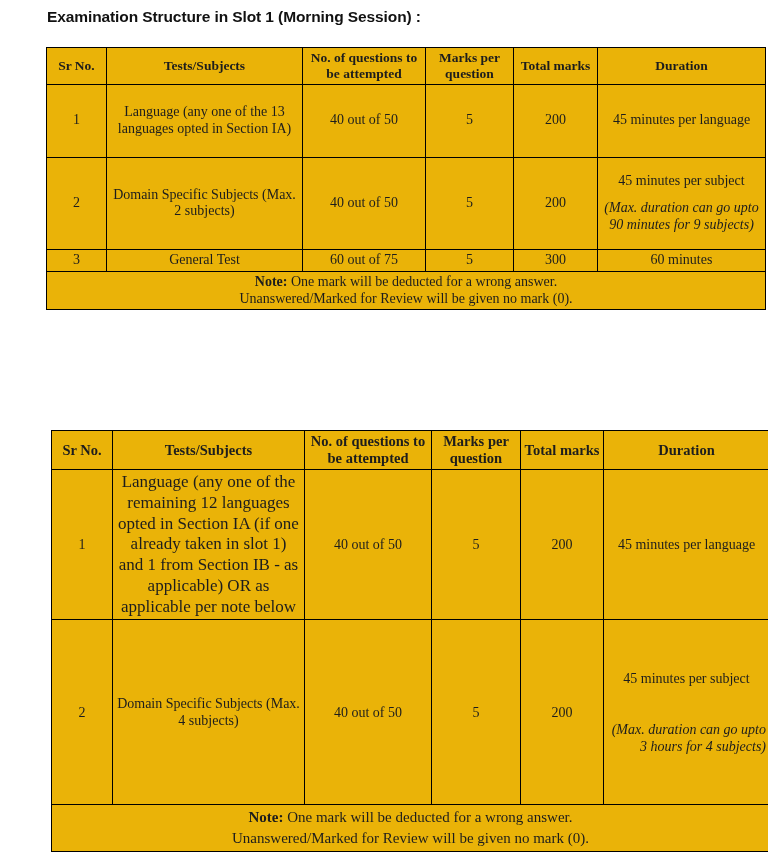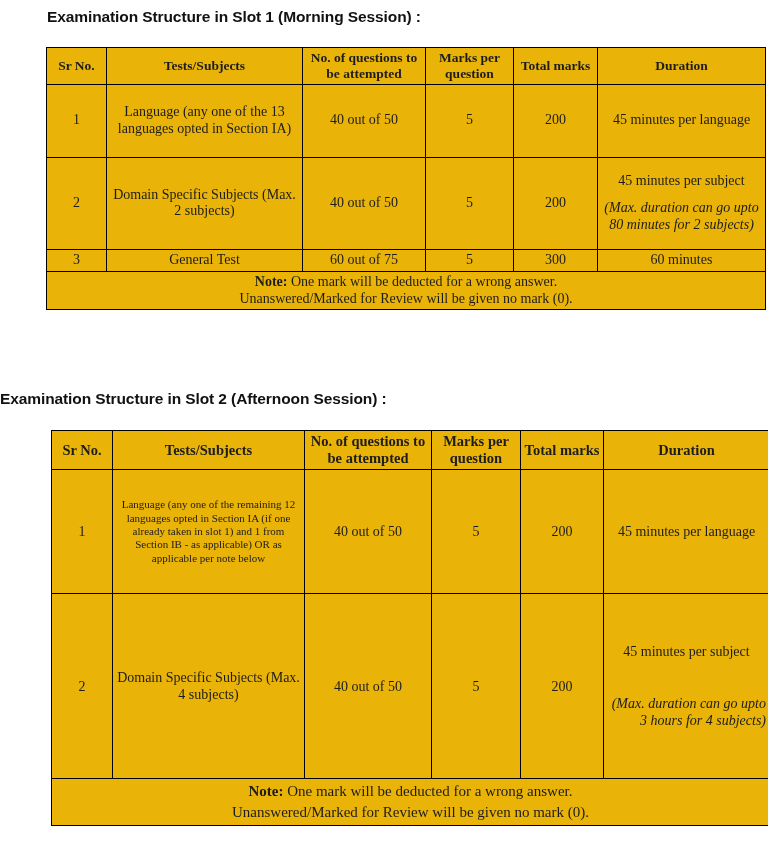--- a/index.html
+++ b/index.html
@@ -91,21 +91,21 @@
   #table-slot2 .cell-qty     { width: 120px; }
   #table-slot2 .cell-marks   { width: 82px; }
   #table-slot2 .cell-total   { width: 76px; }
   #table-slot2 .cell-duration{ width: 159px; }
 
   .subject-cell {
     padding-left: 6px;
     padding-right: 6px;
   }
   #table-slot2 .subject-long {
-    font-size: 11px;
+    font-size: 17px;
     line-height: 1.22;
     padding-left: 5px;
     padding-right: 5px;
   }
 
   .dur-italic {
     display: block;
     font-style: italic;
     line-height: 1.22;
   }
@@ -156,21 +156,21 @@
       </tr>
 
       <tr class="row-2">
         <td class="cell-sr">2</td>
         <td class="cell-subject subject-cell">Domain Specific Subjects (Max. 2 subjects)</td>
         <td class="cell-qty">40 out of 50</td>
         <td class="cell-marks">5</td>
         <td class="cell-total">200</td>
         <td class="cell-duration">
           <span class="dur-main">45 minutes per subject</span>
-          <span class="dur-italic">(Max. duration can go upto 80 minutes for 2 subjects)</span>
+          <span class="dur-italic">(Max. duration can go upto 90 minutes for 9 subjects)</span>
         </td>
       </tr>
 
       <tr class="row-3">
         <td class="cell-sr">3</td>
         <td class="cell-subject subject-cell">General Test</td>
         <td class="cell-qty">60 out of 75</td>
         <td class="cell-marks">5</td>
         <td class="cell-total">300</td>
         <td class="cell-duration">
@@ -180,21 +180,20 @@
 
       <tr>
         <td class="note-cell" colspan="6">
           <span class="note-line"><span class="note-label">Note:</span><span> One mark will be deducted for a wrong answer.</span></span>
           <span class="note-line">Unanswered/Marked for Review will be given no mark (0).</span>
         </td>
       </tr>
     </tbody>
   </table>
 
-  <div class="section-heading" id="heading-slot2">Examination Structure in Slot 2 (Afternoon Session) :</div>
 
   <table class="exam-table" id="table-slot2">
     <tbody>
       <tr class="row-head">
         <th class="cell-sr">Sr No.</th>
         <th class="cell-subject">Tests/Subjects</th>
         <th class="cell-qty">No. of questions to be attempted</th>
         <th class="cell-marks">Marks per question</th>
         <th class="cell-total">Total marks</th>
         <th class="cell-duration">Duration</th>

